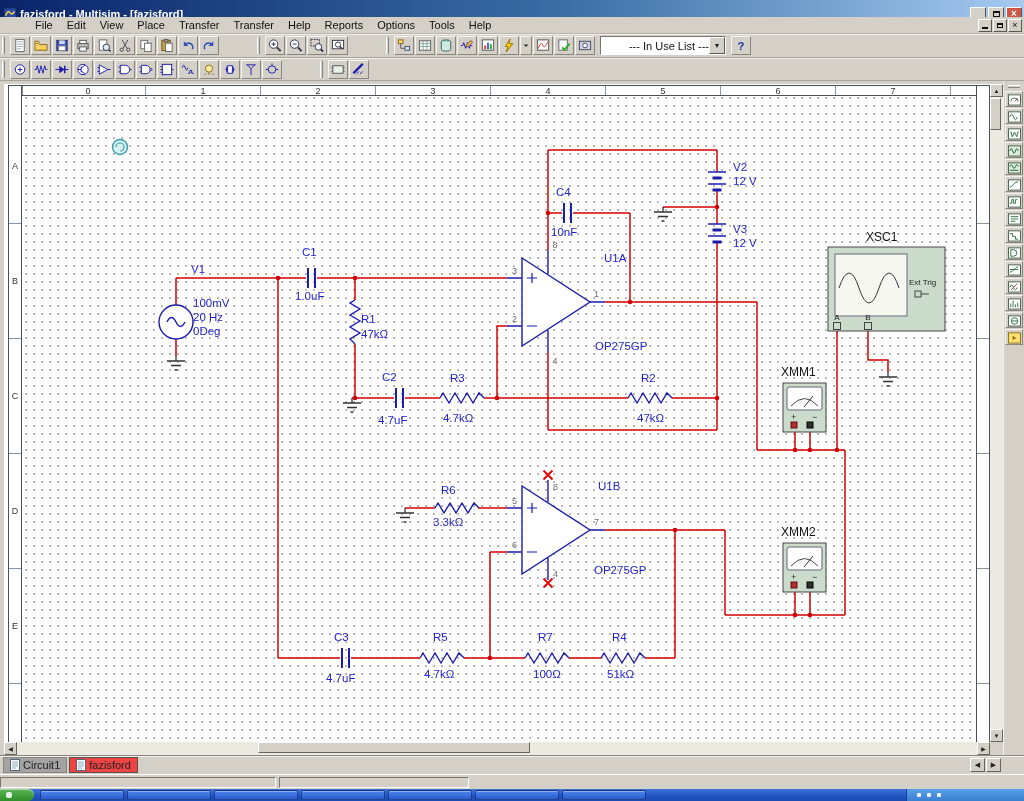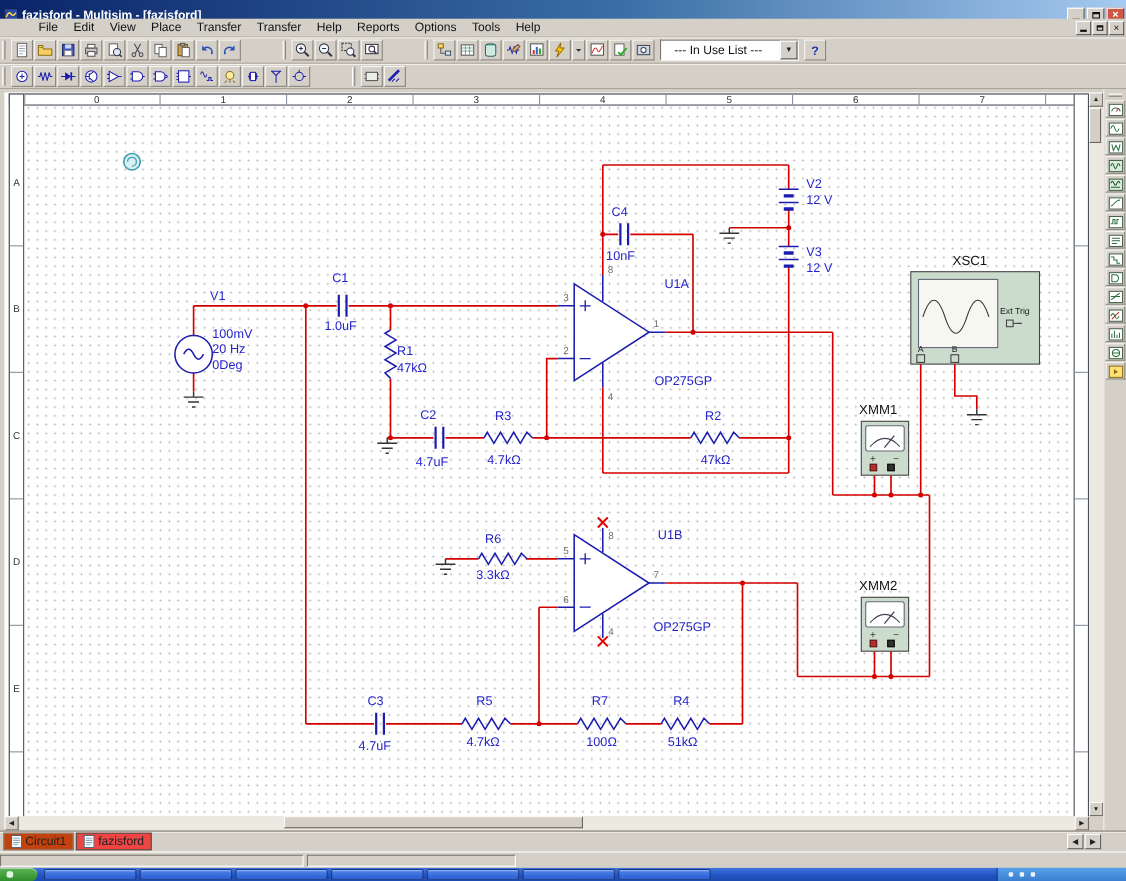--- a/index.html
+++ b/index.html
@@ -38,21 +38,21 @@
   .tb-icons { display:flex; align-items:center; }
   .tbtn { width:20px; height:19px; background:#d4d0c8; border:1px solid;
     border-color:#f6f4f0 #8a867e #8a867e #f6f4f0; display:flex; align-items:center;
     justify-content:center; padding:0; margin:0 0 0 1px; }
   .tbtn.dd { width:12px; }
   .icon { display:flex; }
   .grip { width:3px; height:17px; border-left:1px solid #fff; border-right:1px solid #8a867e; margin:0 4px 0 2px; }
   .tb-gap { width:36px; height:1px; }
   .combo { display:flex; width:126px; height:19px; margin-left:5px; background:#fff;
     border:1px solid; border-color:#7a766e #fff #fff #7a766e; align-items:center; }
-  .combo-text { flex:1; padding:0 12px; font-size:11px; color:#111; white-space:nowrap; overflow:hidden; }
+  .combo-text { flex:1; padding:0 0; font-size:11px; color:#111; white-space:nowrap; overflow:hidden;text-align:right; }
   .combo-btn { width:16px; height:17px; background:#d4d0c8; border:1px solid;
     border-color:#fff #5a5650 #5a5650 #fff; display:flex; align-items:center;
     justify-content:center; font-size:7px; color:#222; }
 
   
   .workspace { position:absolute; left:0; top:81px; width:1024px; height:674px; background:#d4d0c8; }
   .canvas { position:absolute; left:4px; top:3px; width:986px; height:658px; background-color:#fff;
     background-image:radial-gradient(circle,#b9b9b9 0.8px,rgba(0,0,0,0) 1px);
     background-size:8px 8px; background-position:2px 2px; overflow:hidden; }
   .sheet-outline { position:absolute; left:4px; top:1px; width:982px; height:720px; border:1px solid #4a505a; }
@@ -86,21 +86,21 @@
     justify-content:center; margin-bottom:1px; padding:0; }
 
   
   .schematic { position:absolute; left:0; top:0; width:1024px; height:801px; pointer-events:none; }
 
   
   .tabstrip { position:absolute; left:0; top:755px; width:1024px; height:19px; background:#d4d0c8;
     border-top:1px solid #8a867e; box-shadow:inset 0 1px 0 #f2f0ec; display:flex; align-items:center; padding:0 3px; }
   .tabs { display:flex; align-items:center; }
   .tab { display:flex; align-items:center; gap:3px; height:16px; padding:0 6px; margin-right:2px;
-    background:#c2410c; border:1px solid #8a867e; color:#222; font-size:11px; }
+    background:#a3a3a3; border:1px solid #8a867e; color:#222; font-size:11px; }
   .tab.active { background:#ef4444; border-color:#55524c; }
   .tabnav { margin-left:auto; display:flex; gap:1px; padding-right:20px; }
   .tabnav-btn { width:15px; height:14px; background:#d4d0c8; border:1px solid;
     border-color:#fff #6a665e #6a665e #fff; display:flex; align-items:center;
     justify-content:center; font-size:7px; color:#222; }
 
   .statusbar { position:absolute; left:0; top:774px; width:1024px; height:15px; background:#d4d0c8;
     border-top:1px solid #fff; display:flex; align-items:center; font-size:11px; color:#111; }
   .status-msg { flex:1; padding:0 6px; }
   .status-pane { height:11px; border:1px solid; border-color:#7a766e #fff #fff #7a766e; margin-right:3px; }

